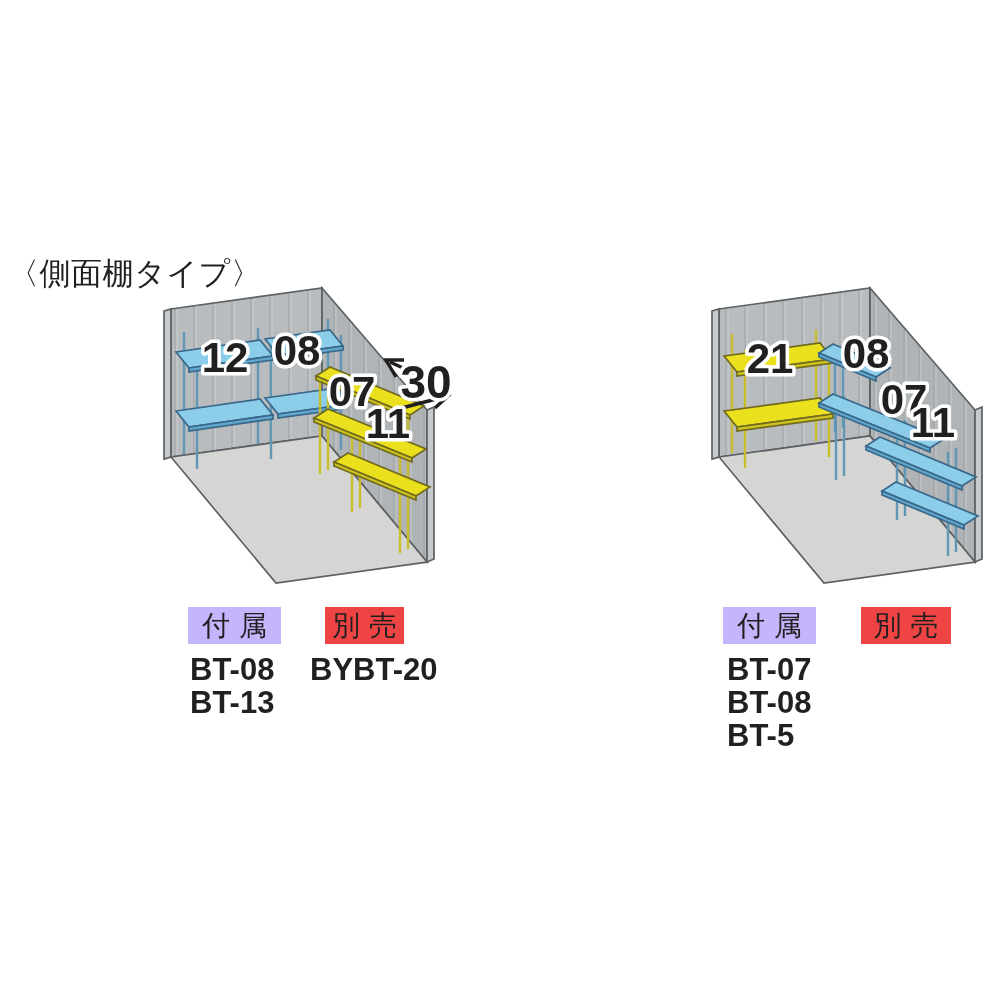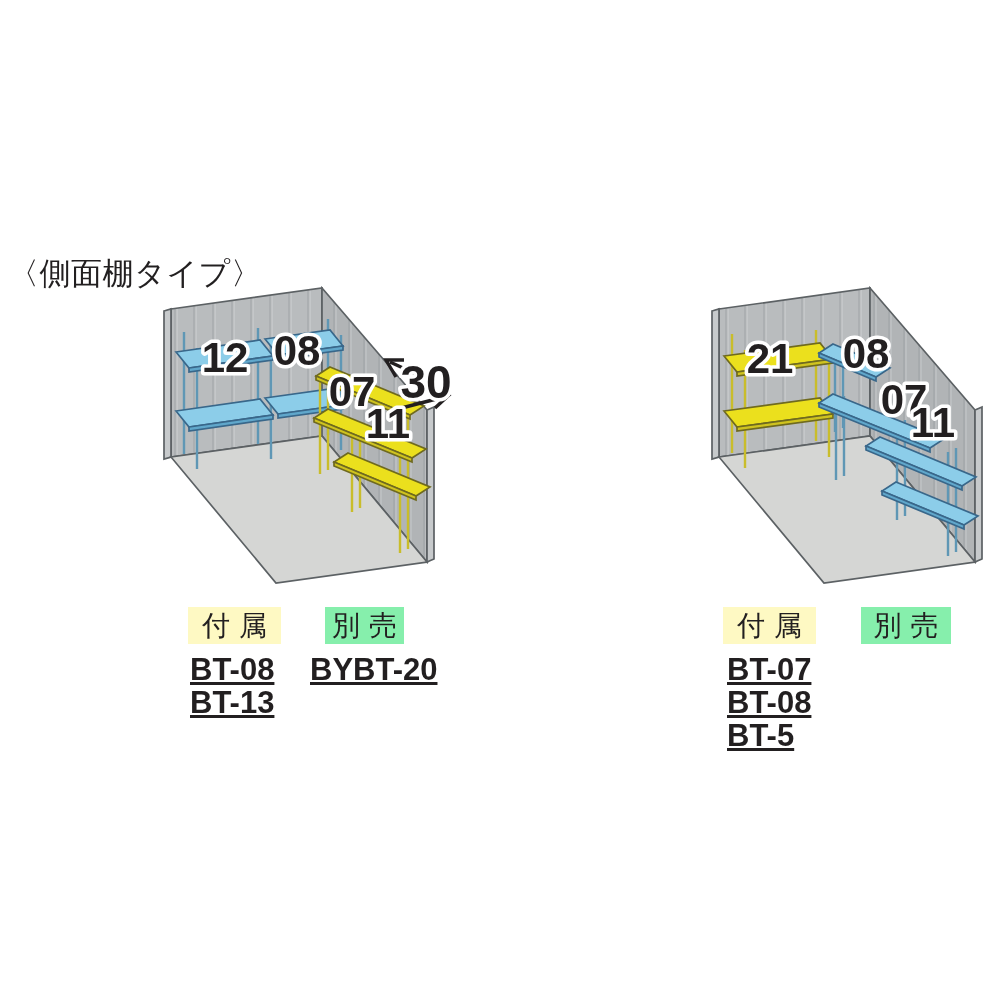--- a/index.html
+++ b/index.html
@@ -3,23 +3,23 @@
 <meta charset="utf-8">
 <style>
   html,body{margin:0;padding:0;background:#ffffff;}
   .stage{position:relative;width:1000px;height:1000px;background:#ffffff;overflow:hidden;
          font-family:"Liberation Sans","DejaVu Sans",sans-serif;color:#221f20;}
   .scene{position:absolute;left:0;top:0;}
   .diagram-title{position:absolute;font-size:31px;letter-spacing:0.5px;color:#221f20;white-space:nowrap;}
   .badge{position:absolute;height:37px;display:flex;align-items:center;justify-content:center;
          font-size:28px;color:#221f20;}
   .badge span{letter-spacing:9px;margin-right:-9px;}
-  .badge.blue{background:#fef9c3;}
-  .badge.yellow{background:#86efac;font-family:Liberation Serif, serif;}
-  .codes{position:absolute;font-size:31px;font-weight:bold;line-height:33px;color:#221f20;white-space:nowrap;text-decoration:underline;}
+  .badge.blue{background:#c4b5fd;}
+  .badge.yellow{background:#ef4444;font-family:Liberation Serif, serif;}
+  .codes{position:absolute;font-size:31px;font-weight:bold;line-height:33px;color:#221f20;white-space:nowrap;}
   svg text.num{font-family:"Liberation Sans","DejaVu Sans",sans-serif;font-size:42px;font-weight:bold;
                fill:#221f20;stroke:#ffffff;stroke-width:7px;stroke-linejoin:round;paint-order:stroke;
                text-anchor:middle;}
   svg text.num.dim{font-size:46px;}
 </style>
 </head>
 <body>
 
 <div class="stage">
 

